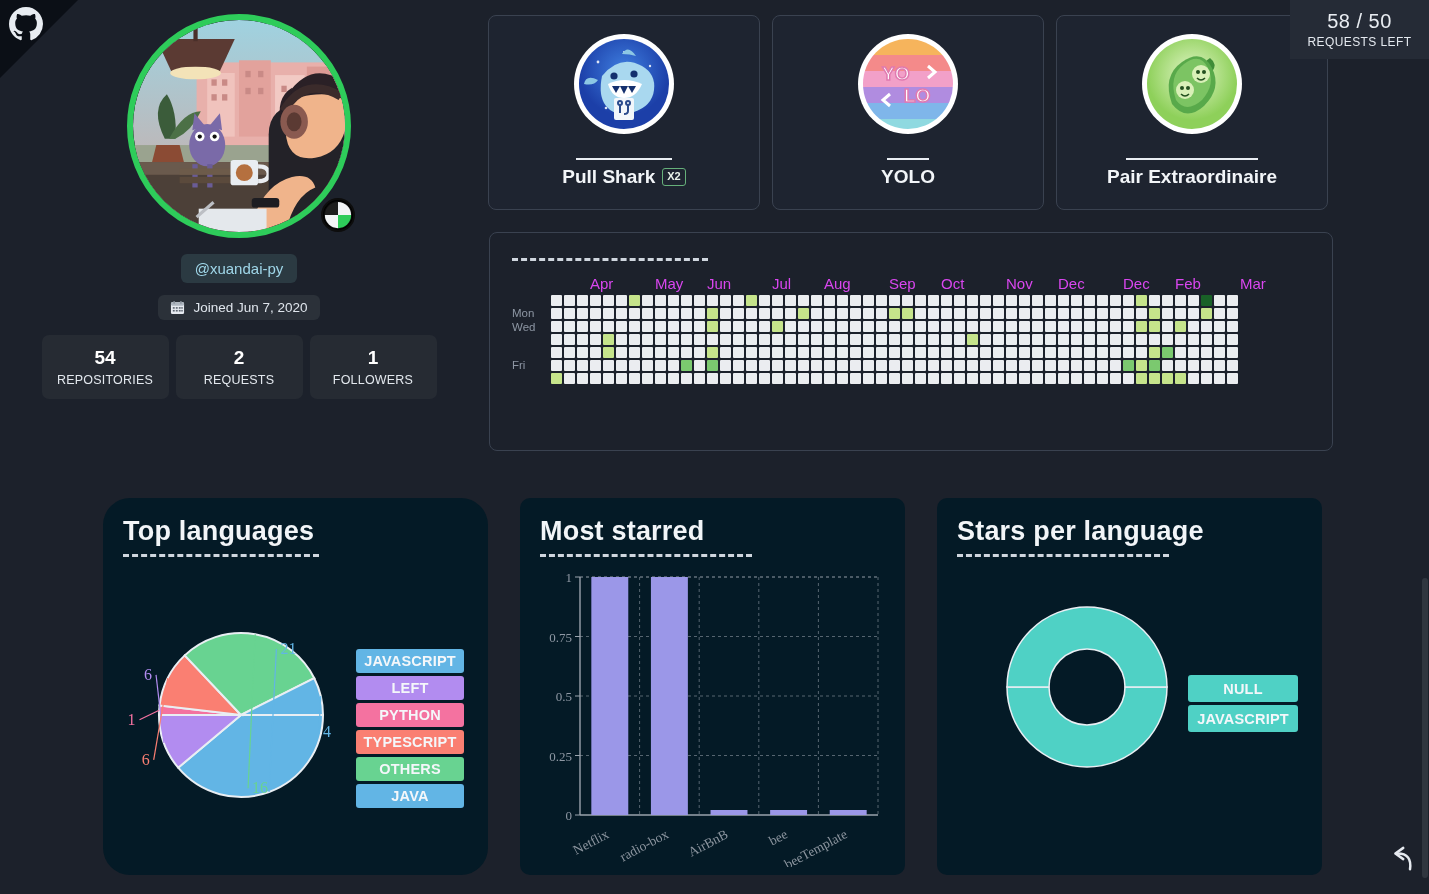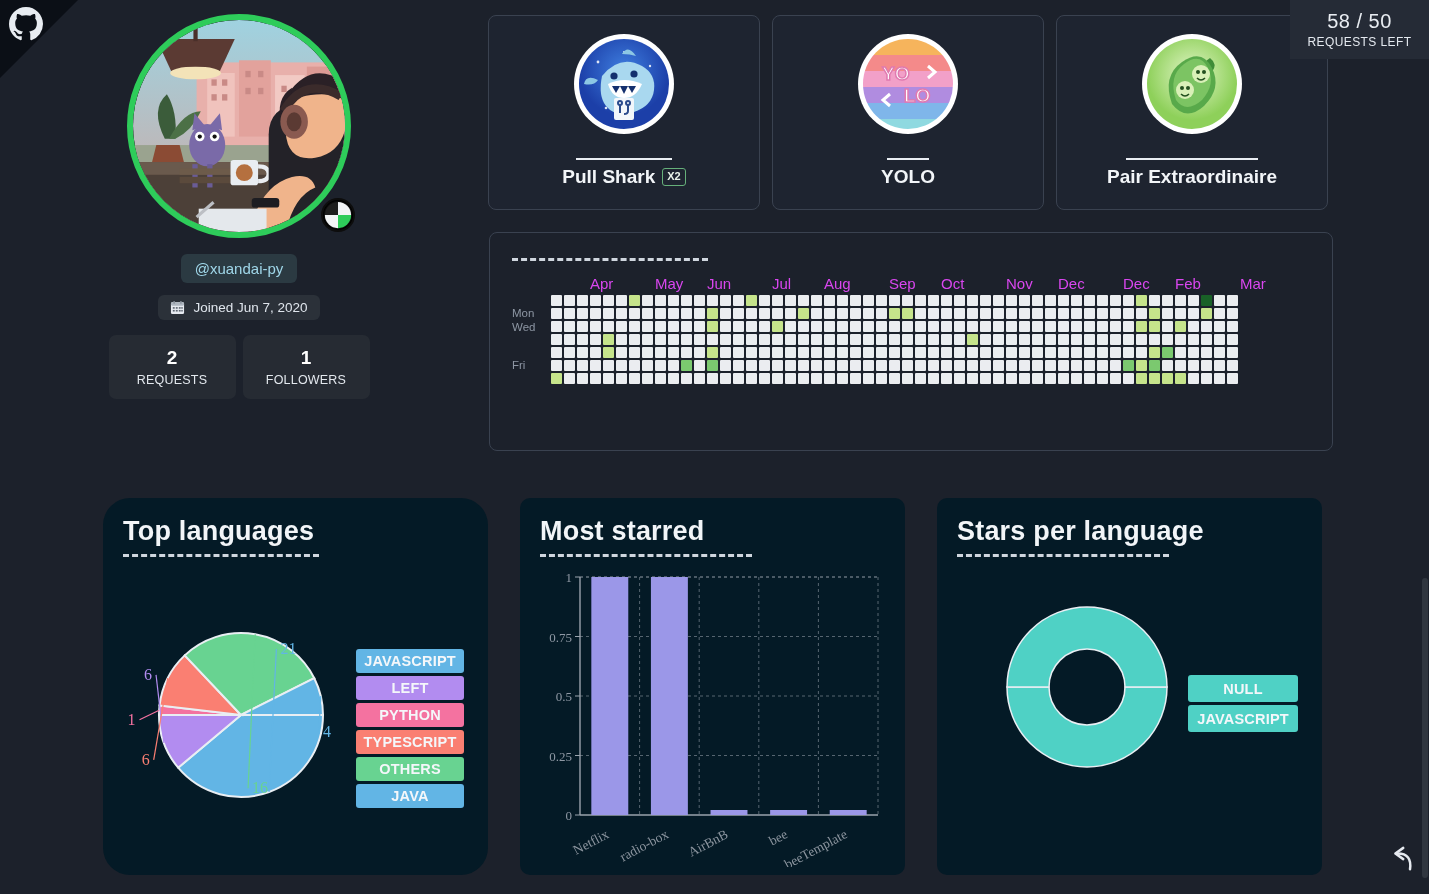--- a/index.html
+++ b/index.html
@@ -337,20 +337,24 @@
                 <rect x="6.2" y="10.6" width="2" height="1.7"></rect>
               <rect x="9.4" y="10.6" width="2" height="1.7"></rect>
                 <rect x="12" y="10.6" width="1.6" height="1.7"></rect>
             </g>
           </svg>
           <span>Joined Jun 7, 2020</span>
         </div>
       </div>
 
       <div class="stats-row">
+        <div class="stat-card">
+          <div class="stat-num">54</div>
+          <div class="stat-lab">REPOSITORIES</div>
+        </div>
         <div class="stat-card">
           <div class="stat-num">2</div>
           <div class="stat-lab">REQUESTS</div>
         </div>
         <div class="stat-card">
           <div class="stat-num">1</div>
           <div class="stat-lab">FOLLOWERS</div>
         </div>
       </div>
     </div>

